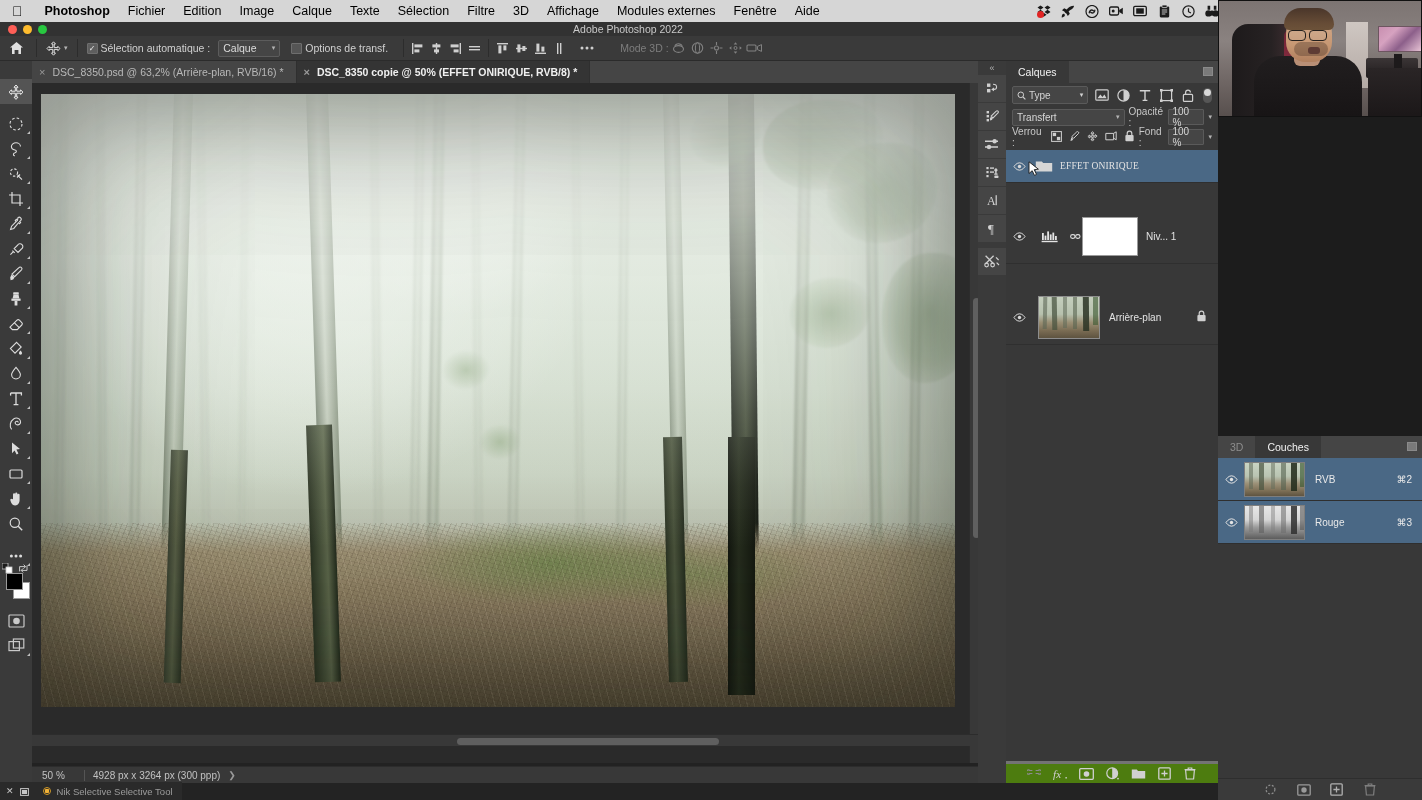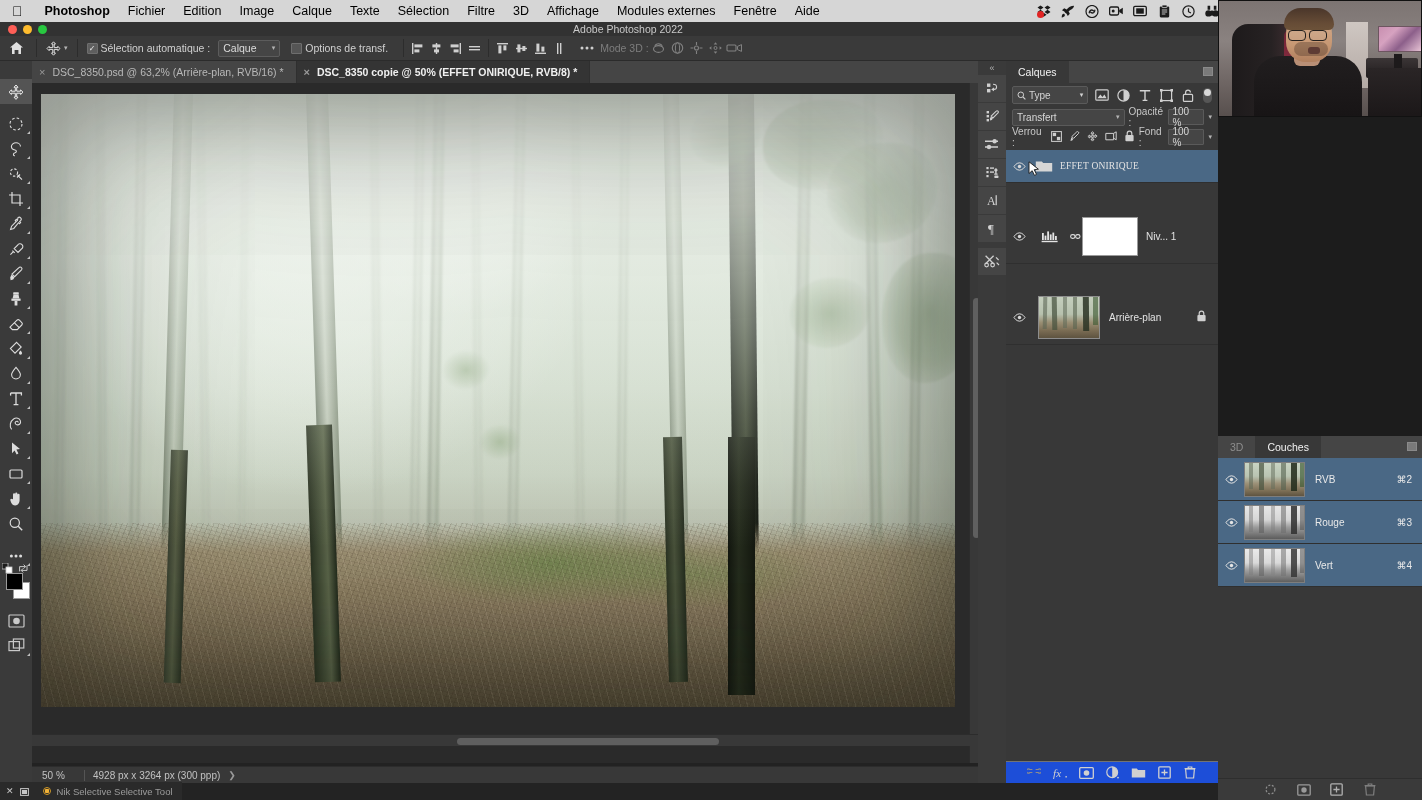--- a/index.html
+++ b/index.html
@@ -283,22 +283,22 @@
   .layer-name.caps { font-size: 9.5px; letter-spacing: .2px; font-family: Liberation Serif, serif; }
   .thumb-img {
     width: 49px; height: 33px; border: 1px solid #8d8d8d; overflow: hidden; position: relative; background: #b6bfae;
   }
   .mask-thumb {
     width: 56px; height: 39px; background: #fff; border: 1px solid #9a9a9a;
   }
   .link-icn { width: 14px; display: flex; align-items: center; justify-content: center; }
   .panel-bottom {
     position: absolute; bottom: 0; left: 0; width: 212px; height: 22px;
-    background: #1d4ed8; display: flex; align-items: center; justify-content: center; gap: 11px;
-    border-top: 1px solid #737373;
+    background: #4d7c0f; display: flex; align-items: center; justify-content: center; gap: 11px;
+    border-top: 3px solid #737373;
   }
   .pb-icn { width: 15px; height: 16px; display: flex; align-items: center; justify-content: center; }
 
   
   .channels-panel {
     position: absolute; top: 436px; left: 1218px; width: 204px; height: 364px;
     background: #383838; z-index: 16;
   }
   .chan-row {
     height: 43px; display: flex; align-items: center;
@@ -612,21 +612,21 @@
           <rect x="7" y="1" width="1.4" height="11" fill="#cfcfcf"></rect>
         </svg>
     </div>
     <div class="opt-icon-btn" style="margin-left:8px">
       <svg width="16" height="6" viewBox="0 0 16 6">
           <circle cx="3" cy="3" r="1.5" fill="#cfcfcf"></circle>
           <circle cx="8" cy="3" r="1.5" fill="#cfcfcf"></circle>
           <circle cx="13" cy="3" r="1.5" fill="#cfcfcf"></circle>
         </svg>
     </div>
-    <span class="opt-label opt-dim" style="margin-left:4px">Mode 3D :</span>
+    <span class="opt-label opt-dim" style="margin-left:24px">Mode 3D :</span>
     <div class="opt-icon-btn">
       <svg width="15" height="14" viewBox="0 0 15 14">
           <ellipse cx="7.5" cy="8" rx="5" ry="3.4" fill="none" stroke="#818181" stroke-width="1.1"></ellipse>
           <path d="M4 5.4a3.5 2.4 0 116.8.6" fill="none" stroke="#818181" stroke-width="1.1"></path>
         </svg>
     </div>
     <div class="opt-icon-btn">
       <svg width="15" height="14" viewBox="0 0 15 14">
           <circle cx="7.5" cy="7" r="5.2" fill="none" stroke="#818181" stroke-width="1.1"></circle>
           <ellipse cx="7.5" cy="7" rx="2.1" ry="5.2" fill="none" stroke="#818181" stroke-width="1"></ellipse>
@@ -1204,39 +1204,20 @@
           <span style="position:absolute;left:14px;top:0;width:5px;height:82%;background:rgba(96,96,96,.62)"></span>
           <span style="position:absolute;left:26px;top:0;width:4px;height:80%;background:rgba(126,126,126,.46)"></span>
           <span style="position:absolute;left:36px;top:0;width:5px;height:82%;background:rgba(108,108,108,.56)"></span>
           <span style="position:absolute;left:46px;top:0;width:6px;height:86%;background:rgba(48,48,48,.86)"></span>
           <span style="position:absolute;left:55px;top:0;width:5px;height:74%;background:rgba(86,86,86,.6)"></span>
         </span>
         <span class="chan-name">Rouge</span>
         <span class="chan-key">⌘3</span>
       </div>
 
-      <div class="chan-row">
-        <span class="eye-cell">
-          <svg width="13" height="9" viewBox="0 0 13 9">
-              <path d="M6.5 .8C3.2.8 1 4.5 1 4.5s2.2 3.7 5.5 3.7S12 4.5 12 4.5 9.8.8 6.5.8z" fill="none" stroke="#e4e4e4" stroke-width="1"></path>
-              <circle cx="6.5" cy="4.5" r="1.7" fill="#e4e4e4"></circle>
-            </svg>
-        </span>
-        <span class="chan-thumb" style="width:61px;height:35px">
-          <span style="position:absolute;inset:0;background:linear-gradient(to bottom,#eaeaea 0%,#d9d9d9 42%,#a0a0a0 64%,#7c7c7c 84%,#5f5f5f 100%)"></span>
-          <span style="position:absolute;left:4px;top:0;width:4px;height:80%;background:rgba(124,124,124,.48)"></span>
-          <span style="position:absolute;left:14px;top:0;width:5px;height:82%;background:rgba(100,100,100,.6)"></span>
-          <span style="position:absolute;left:26px;top:0;width:4px;height:80%;background:rgba(130,130,130,.44)"></span>
-          <span style="position:absolute;left:36px;top:0;width:5px;height:82%;background:rgba(112,112,112,.54)"></span>
-          <span style="position:absolute;left:46px;top:0;width:6px;height:86%;background:rgba(52,52,52,.84)"></span>
-          <span style="position:absolute;left:55px;top:0;width:5px;height:74%;background:rgba(90,90,90,.58)"></span>
-        </span>
-        <span class="chan-name">Vert</span>
-        <span class="chan-key">⌘4</span>
-      </div>
 
     </div>
 
     <div class="chan-bottom">
       <span class="pb-icn">
         <svg width="13" height="13" viewBox="0 0 13 13">
             <circle cx="6.5" cy="6.5" r="4.4" fill="none" stroke="#8d8d8d" stroke-width="1.2" stroke-dasharray="2 1.6"></circle>
           </svg>
       </span>
       <span class="pb-icn">

